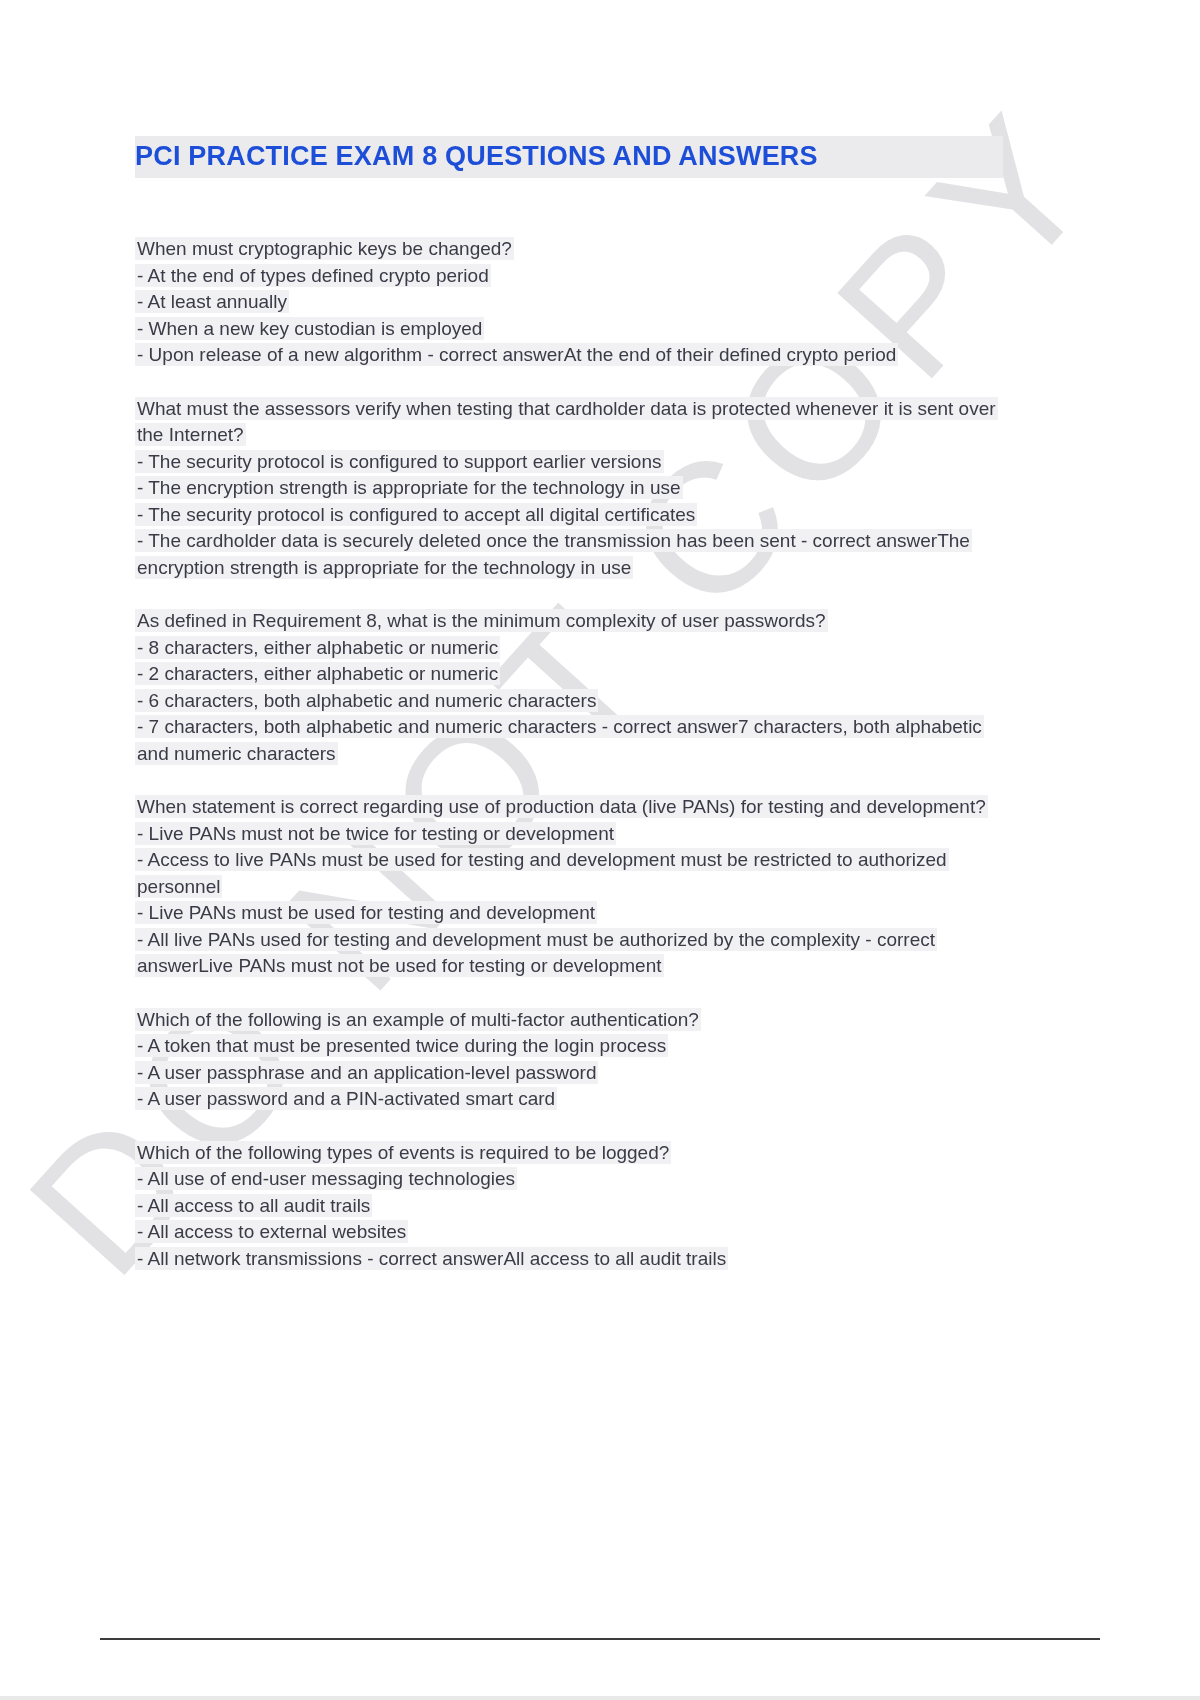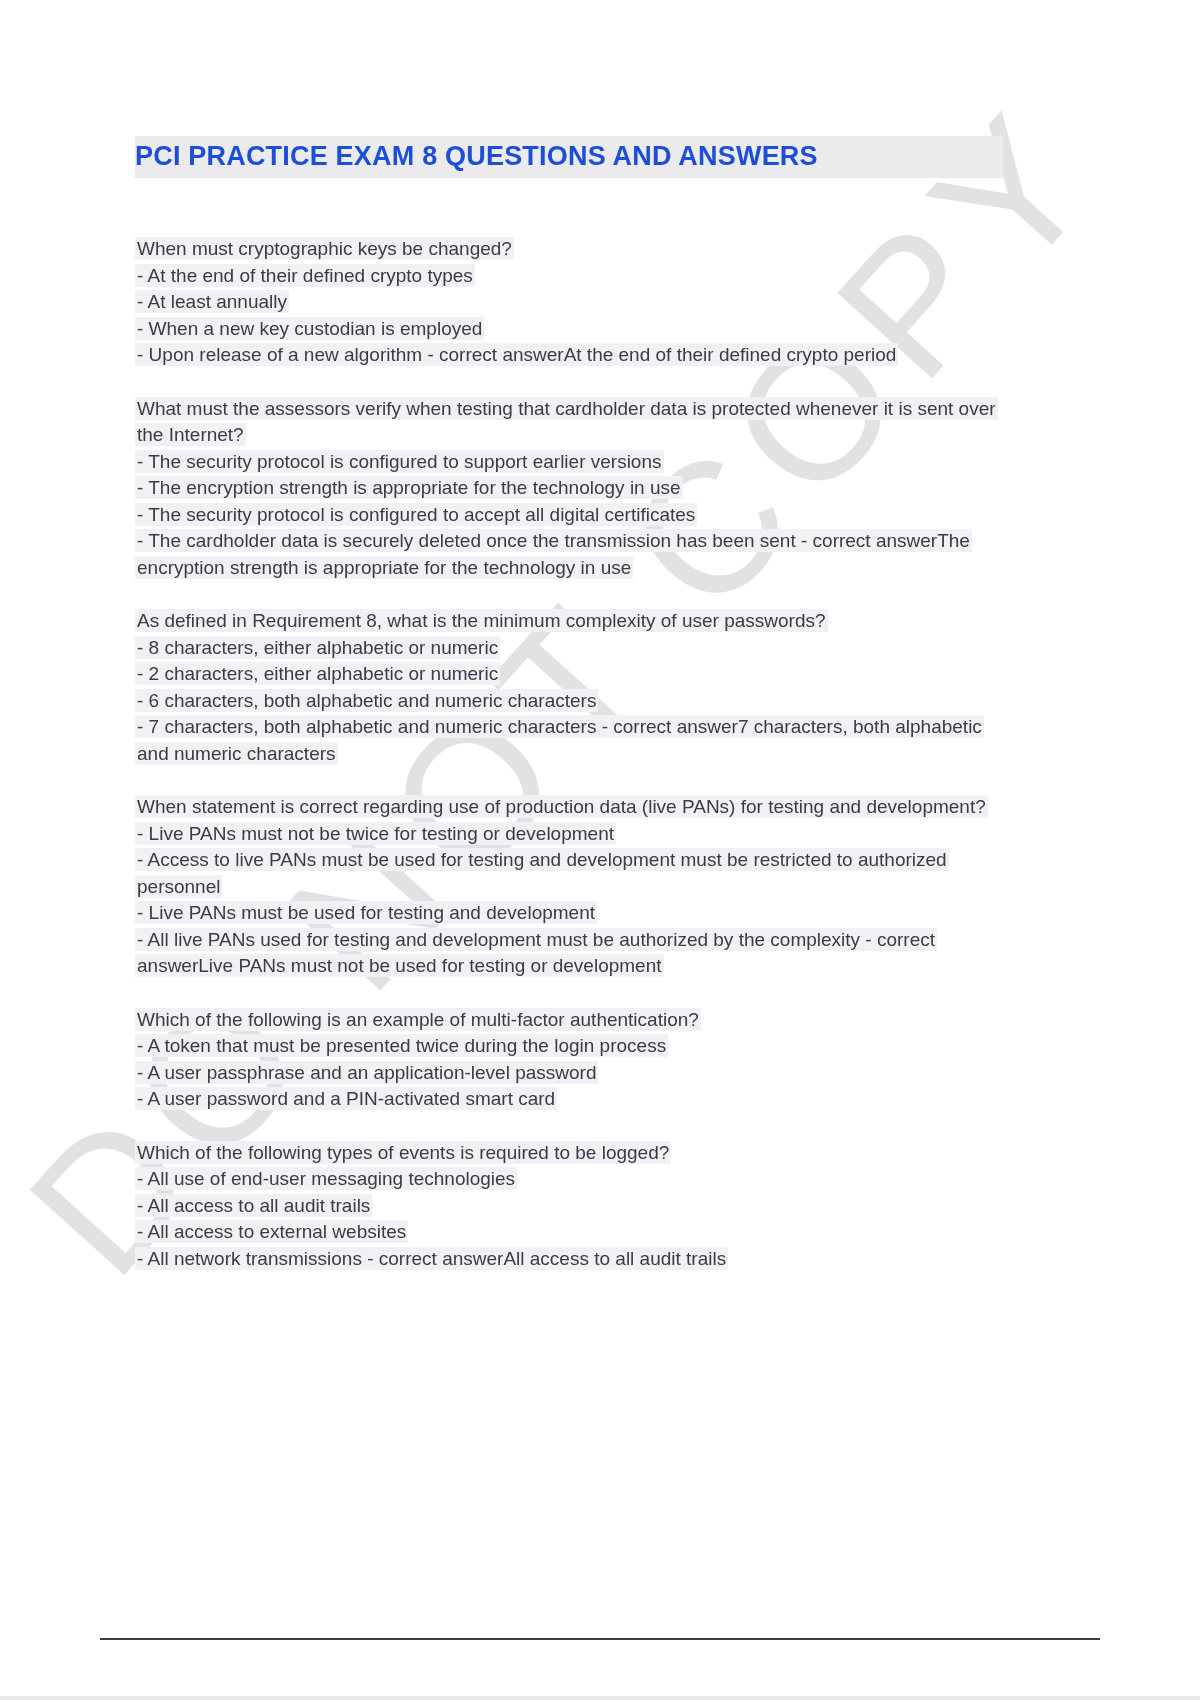--- a/index.html
+++ b/index.html
@@ -72,21 +72,21 @@
 <div class="page">
 
   <div class="watermark">DO NOT COPY</div>
 
   <div class="content">
 
     <h1 class="title">PCI PRACTICE EXAM 8 QUESTIONS AND ANSWERS</h1>
 
     <section class="qa">
       <div class="ln"><span class="hl">When must cryptographic keys be changed?</span></div>
-      <div class="ln"><span class="hl">- At the end of their defined crypto types</span></div>
+      <div class="ln"><span class="hl">- At the end of types defined crypto period</span></div>
       <div class="ln"><span class="hl">- At least annually</span></div>
       <div class="ln"><span class="hl">- When a new key custodian is employed</span></div>
       <div class="ln"><span class="hl">- Upon release of a new algorithm - correct answerAt the end of their defined crypto period</span></div>
     </section>
 
     <section class="qa">
       <div class="ln"><span class="hl">What must the assessors verify when testing that cardholder data is protected whenever it is sent over the Internet?</span></div>
       <div class="ln"><span class="hl">- The security protocol is configured to support earlier versions</span></div>
       <div class="ln"><span class="hl">- The encryption strength is appropriate for the technology in use</span></div>
       <div class="ln"><span class="hl">- The security protocol is configured to accept all digital certificates</span></div>

